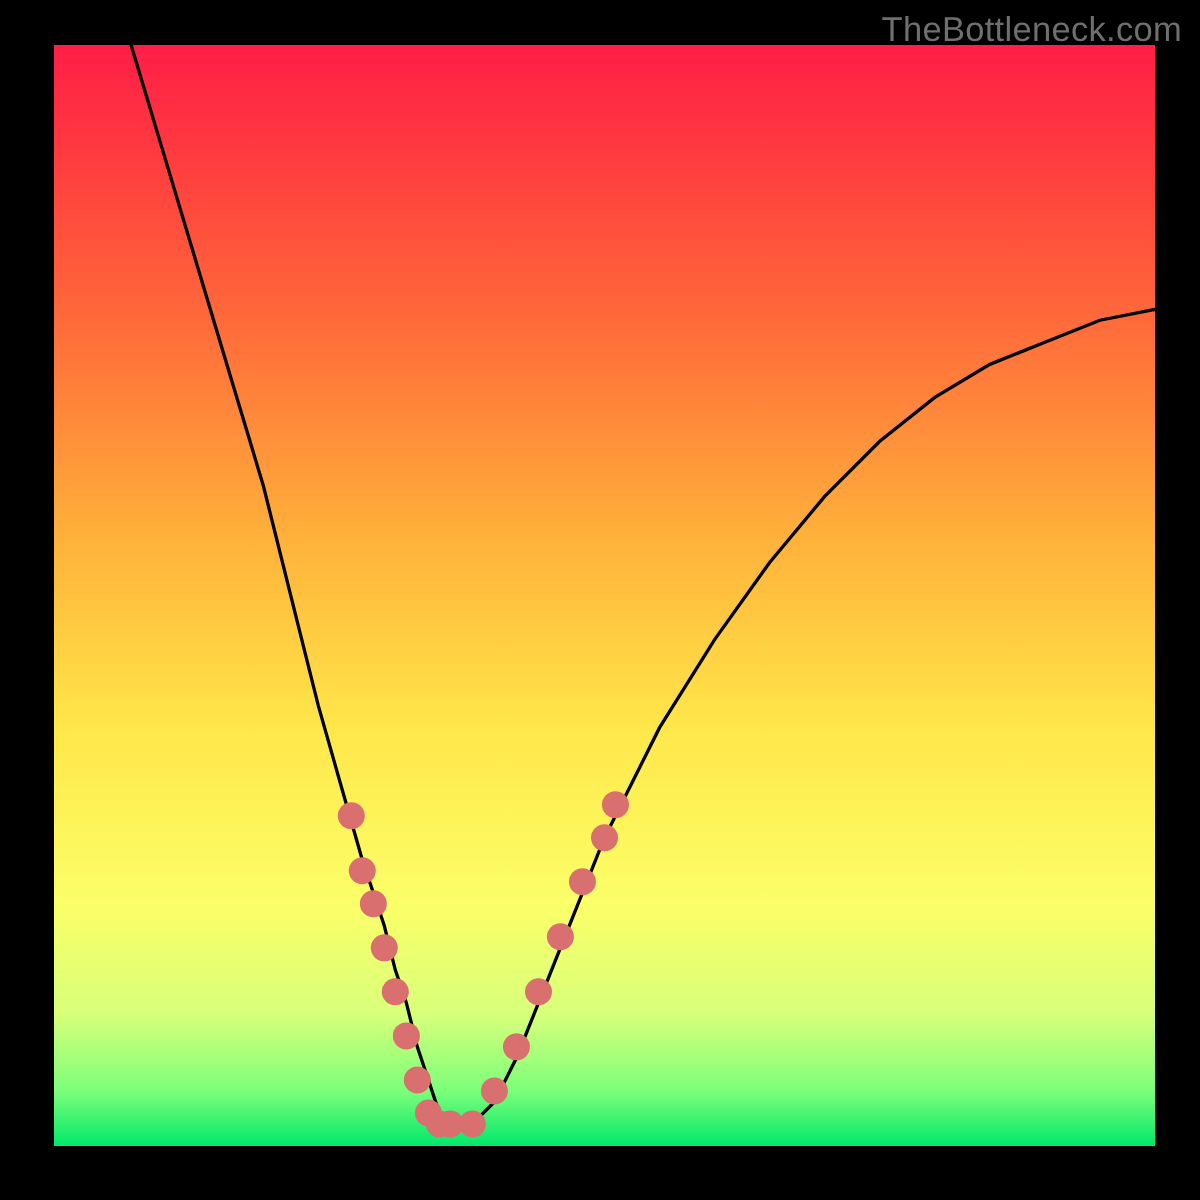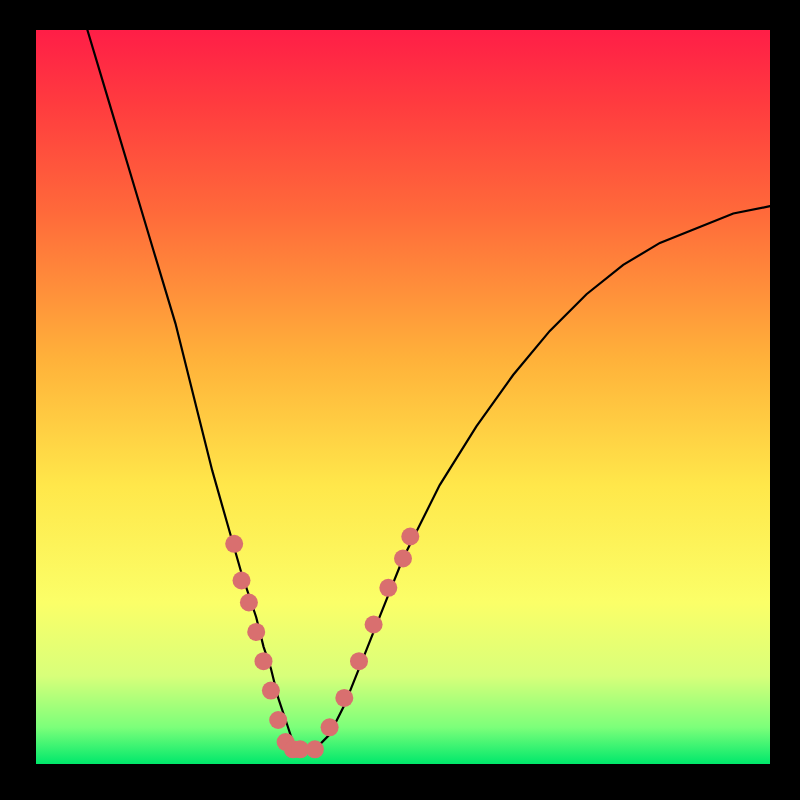--- a/index.html
+++ b/index.html
@@ -61,20 +61,21 @@
     stroke-linecap: round;
   }
   .pinkdots circle {
     fill: #d96f6f;
   }
 </style>
 </head>
 <body>
 
 <div class="frame">
+  <div class="watermark">TheBottleneck.com</div>
   <div class="plot">
     <svg class="curve" viewBox="0 0 734 734">
       <path class="blackline" id="curve-path" d="M51.4 0.0 L73.4 73.4 L95.4 146.8 L117.4 220.2 L139.5 293.6 L161.5 381.7 L176.2 440.4 L190.8 491.8 L205.5 543.2 L220.2 587.2 L227.5 616.6 L234.9 638.6 L242.2 667.9 L249.6 690.0 L256.9 712.0 L264.2 719.3 L278.9 719.3 L293.6 704.6 L308.3 675.3 L323.0 638.6 L337.6 601.9 L352.3 565.2 L367.0 528.5 L403.7 455.1 L440.4 396.4 L477.1 345.0 L513.8 300.9 L550.5 264.2 L587.2 234.9 L623.9 212.9 L660.6 198.2 L697.3 183.5 L734.0 176.2"></path>
       <g class="pinkdots" id="dots-group">
           <circle cx="198.2" cy="513.8" r="9"></circle>
           <circle cx="205.5" cy="550.5" r="9"></circle>
           <circle cx="212.9" cy="572.5" r="9"></circle>
           <circle cx="220.2" cy="601.9" r="9"></circle>
           <circle cx="227.5" cy="631.2" r="9"></circle>
           <circle cx="234.9" cy="660.6" r="9"></circle>

